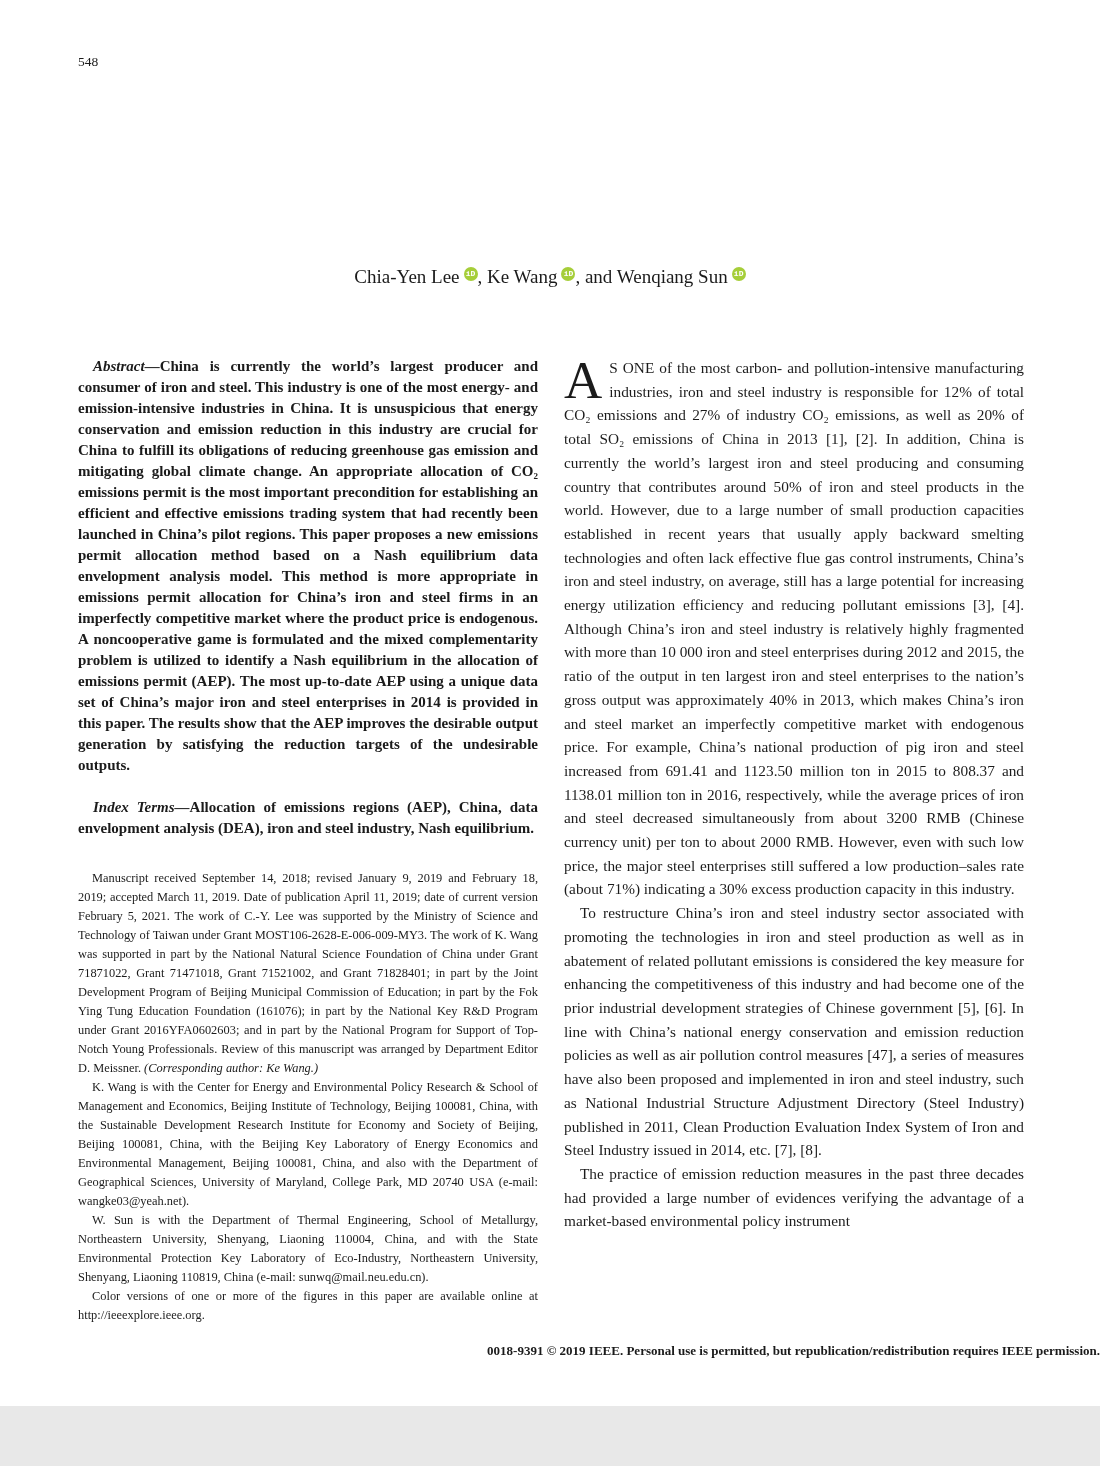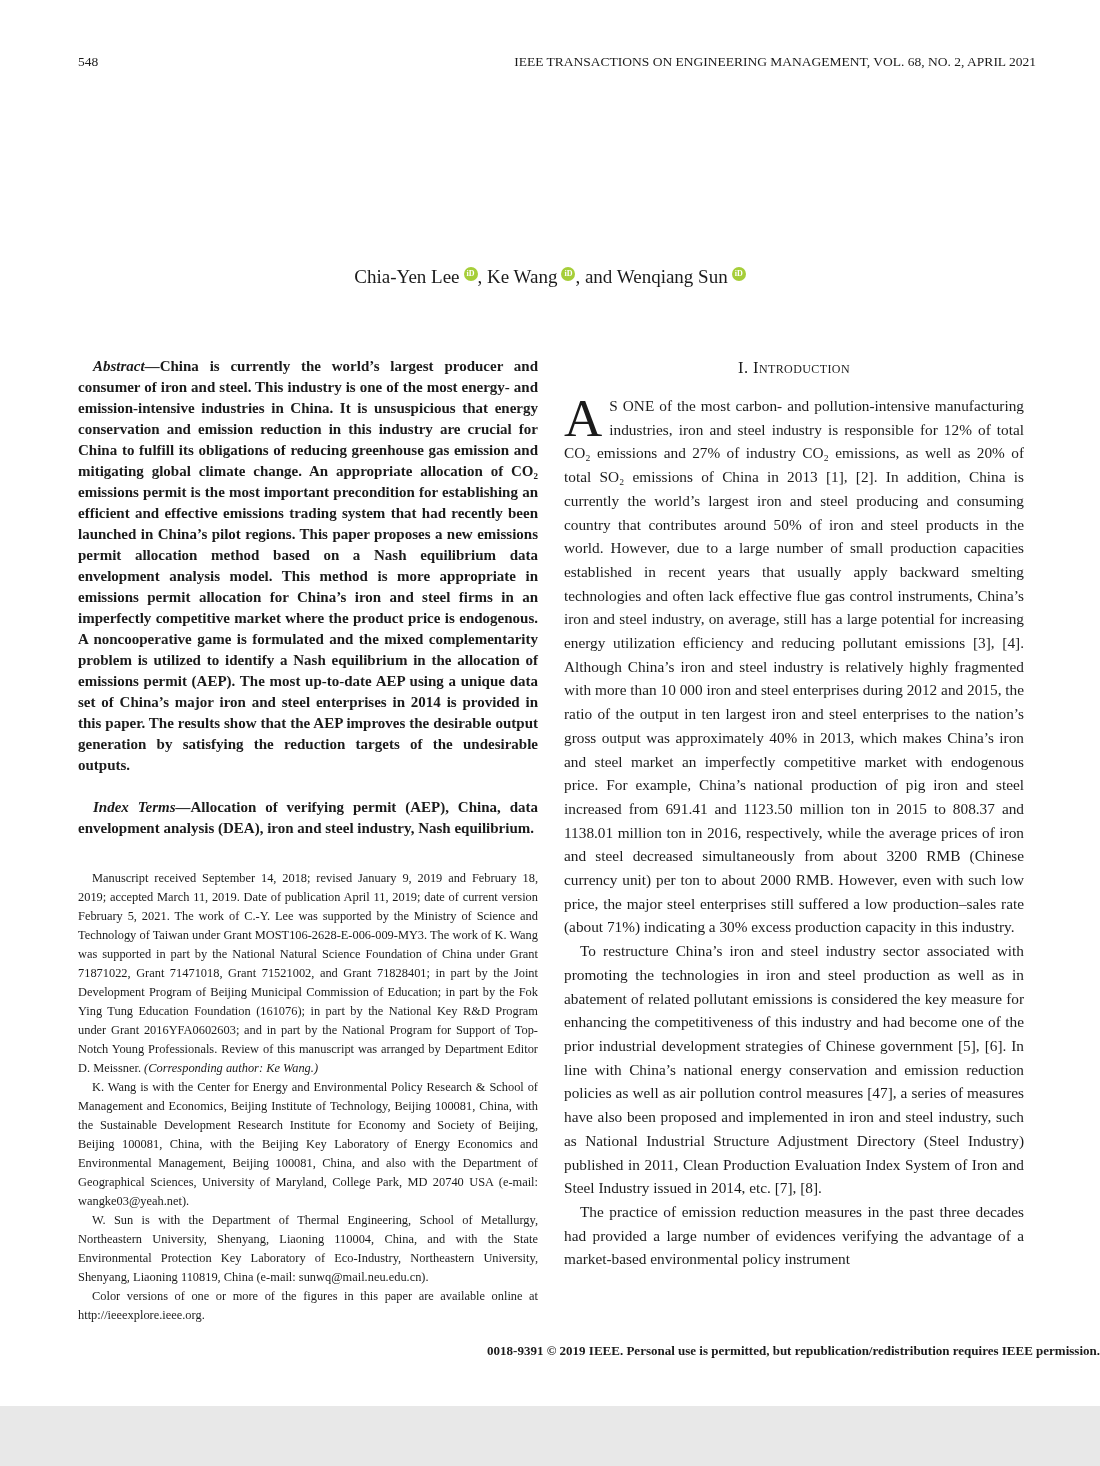--- a/index.html
+++ b/index.html
@@ -37,21 +37,21 @@
     top: 266px; left: 0; width: 100%;
     text-align: center;
     font-size: 19px;
   }
   .orcid-badge {
     display: inline-block;
     width: 14px; height: 14px;
     border-radius: 50%;
     background: #A6CE39;
     color: #ffffff;
-    font-family: Liberation Serif, serif;
+    font-family: Liberation Mono, monospace;
     font-weight: bold;
     font-size: 8px;
     line-height: 14px;
     text-align: center;
     vertical-align: 7px;
     margin-left: 4px;
   }
   
   .columns {
     position: absolute;
@@ -119,46 +119,44 @@
     font-size: 13.8px;
   }
 </style>
 </head>
 <body>
 
 <div class="page">
 
   <div class="running-head">
     <span>548</span>
-    <span>IEEE TRANSACTIONS ON ENGINEERING MANAGEMENT, VOL. 68, NO. 2, APRIL 2021</span>
   </div>
 
 
   <div class="authors-line">
     <span>Chia-Yen Lee</span><span class="orcid-badge">iD</span><span>, </span><span>Ke Wang</span><span class="orcid-badge">iD</span><span>, and </span><span>Wenqiang Sun</span><span class="orcid-badge">iD</span>
   </div>
 
   <div class="columns">
 
     <div class="col">
       <p class="abstract-para"><span class="lead-label">Abstract—</span><span>China is currently the world’s largest producer and consumer of iron and steel. This industry is one of the most energy- and emission-intensive industries in China. It is unsuspicious that energy conservation and emission reduction in this industry are crucial for China to fulfill its obligations of reducing greenhouse gas emission and mitigating global climate change. An appropriate allocation of CO₂ emissions permit is the most important precondition for establishing an efficient and effective emissions trading system that had recently been launched in China’s pilot regions. This paper proposes a new emissions permit allocation method based on a Nash equilibrium data envelopment analysis model. This method is more appropriate in emissions permit allocation for China’s iron and steel firms in an imperfectly competitive market where the product price is endogenous. A noncooperative game is formulated and the mixed complementarity problem is utilized to identify a Nash equilibrium in the allocation of emissions permit (AEP). The most up-to-date AEP using a unique data set of China’s major iron and steel enterprises in 2014 is provided in this paper. The results show that the AEP improves the desirable output generation by satisfying the reduction targets of the undesirable outputs.</span></p>
 
-      <p class="index-terms-para"><span class="lead-label">Index Terms—</span><span>Allocation of verifying permit (AEP), China, data envelopment analysis (DEA), iron and steel industry, Nash equilibrium.</span></p>
+      <p class="index-terms-para"><span class="lead-label">Index Terms—</span><span>Allocation of emissions regions (AEP), China, data envelopment analysis (DEA), iron and steel industry, Nash equilibrium.</span></p>
 
       <div class="footnotes">
         <p><span>Manuscript received September 14, 2018; revised January 9, 2019 and February 18, 2019; accepted March 11, 2019. Date of publication April 11, 2019; date of current version February 5, 2021. The work of C.-Y. Lee was supported by the Ministry of Science and Technology of Taiwan under Grant MOST106-2628-E-006-009-MY3. The work of K. Wang was supported in part by the National Natural Science Foundation of China under Grant 71871022, Grant 71471018, Grant 71521002, and Grant 71828401; in part by the Joint Development Program of Beijing Municipal Commission of Education; in part by the Fok Ying Tung Education Foundation (161076); in part by the National Key R&amp;D Program under Grant 2016YFA0602603; and in part by the National Program for Support of Top-Notch Young Professionals. Review of this manuscript was arranged by Department Editor D. Meissner. </span><span class="corresponding-note">(Corresponding author: Ke Wang.)</span></p>
         <p>K. Wang is with the Center for Energy and Environmental Policy Research &amp; School of Management and Economics, Beijing Institute of Technology, Beijing 100081, China, with the Sustainable Development Research Institute for Economy and Society of Beijing, Beijing 100081, China, with the Beijing Key Laboratory of Energy Economics and Environmental Management, Beijing 100081, China, and also with the Department of Geographical Sciences, University of Maryland, College Park, MD 20740 USA (e-mail: wangke03@yeah.net).</p>
         <p>W. Sun is with the Department of Thermal Engineering, School of Metallurgy, Northeastern University, Shenyang, Liaoning 110004, China, and with the State Environmental Protection Key Laboratory of Eco-Industry, Northeastern University, Shenyang, Liaoning 110819, China (e-mail: sunwq@mail.neu.edu.cn).</p>
         <p>Color versions of one or more of the figures in this paper are available online at http://ieeexplore.ieee.org.</p>
 
       </div>
     </div>
 
     <div class="col">
-      <h2 class="section-heading">I. Introduction</h2>
 
       <p class="body-para"><span class="dropcap">A</span><span>S ONE of the most carbon- and pollution-intensive manufacturing industries, iron and steel industry is responsible for 12% of total CO₂ emissions and 27% of industry CO₂ emissions, as well as 20% of total SO₂ emissions of China in 2013 [1], [2]. In addition, China is currently the world’s largest iron and steel producing and consuming country that contributes around 50% of iron and steel products in the world. However, due to a large number of small production capacities established in recent years that usually apply backward smelting technologies and often lack effective flue gas control instruments, China’s iron and steel industry, on average, still has a large potential for increasing energy utilization efficiency and reducing pollutant emissions [3], [4]. Although China’s iron and steel industry is relatively highly fragmented with more than 10 000 iron and steel enterprises during 2012 and 2015, the ratio of the output in ten largest iron and steel enterprises to the nation’s gross output was approximately 40% in 2013, which makes China’s iron and steel market an imperfectly competitive market with endogenous price. For example, China’s national production of pig iron and steel increased from 691.41 and 1123.50 million ton in 2015 to 808.37 and 1138.01 million ton in 2016, respectively, while the average prices of iron and steel decreased simultaneously from about 3200 RMB (Chinese currency unit) per ton to about 2000 RMB. However, even with such low price, the major steel enterprises still suffered a low production–sales rate (about 71%) indicating a 30% excess production capacity in this industry.</span></p>
 
       <p class="body-para indented">To restructure China’s iron and steel industry sector associated with promoting the technologies in iron and steel production as well as in abatement of related pollutant emissions is considered the key measure for enhancing the competitiveness of this industry and had become one of the prior industrial development strategies of Chinese government [5], [6]. In line with China’s national energy conservation and emission reduction policies as well as air pollution control measures [47], a series of measures have also been proposed and implemented in iron and steel industry, such as National Industrial Structure Adjustment Directory (Steel Industry) published in 2011, Clean Production Evaluation Index System of Iron and Steel Industry issued in 2014, etc. [7], [8].</p>
 
       <p class="body-para indented">The practice of emission reduction measures in the past three decades had provided a large number of evidences verifying the advantage of a market-based environmental policy instrument</p>
     </div>
 
   </div>
 

